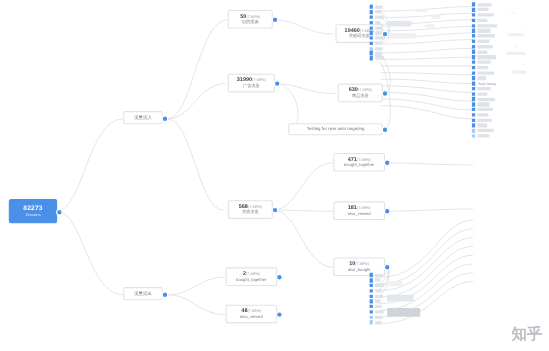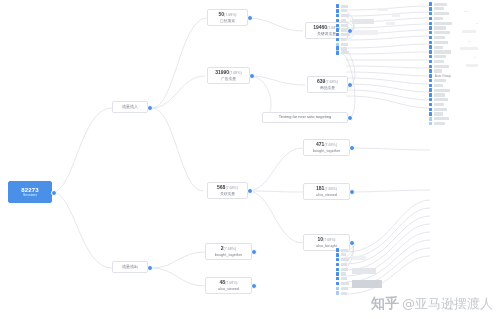--- a/index.html
+++ b/index.html
@@ -467,16 +467,15 @@
   <div class="mini" style="left:464px;top:10px;">····</div>
   <div class="mini or" style="left:476px;top:22px;">··</div>
   <div class="mini" style="left:468px;top:40px;">···</div>
   <div class="mini or" style="left:474px;top:56px;">··</div>
   <div class="blk lt" style="left:462px;top:30px;width:14px;height:3px;"></div>
   <div class="blk lt" style="left:460px;top:47px;width:18px;height:3px;"></div>
   <div class="blk lt" style="left:466px;top:64px;width:12px;height:3px;"></div>
 
   <div class="watermark">
     <span class="zh">知乎</span>
-    <span>@亚马逊摆渡人</span>
   </div>
 
 </div>
 
 </body></html>

